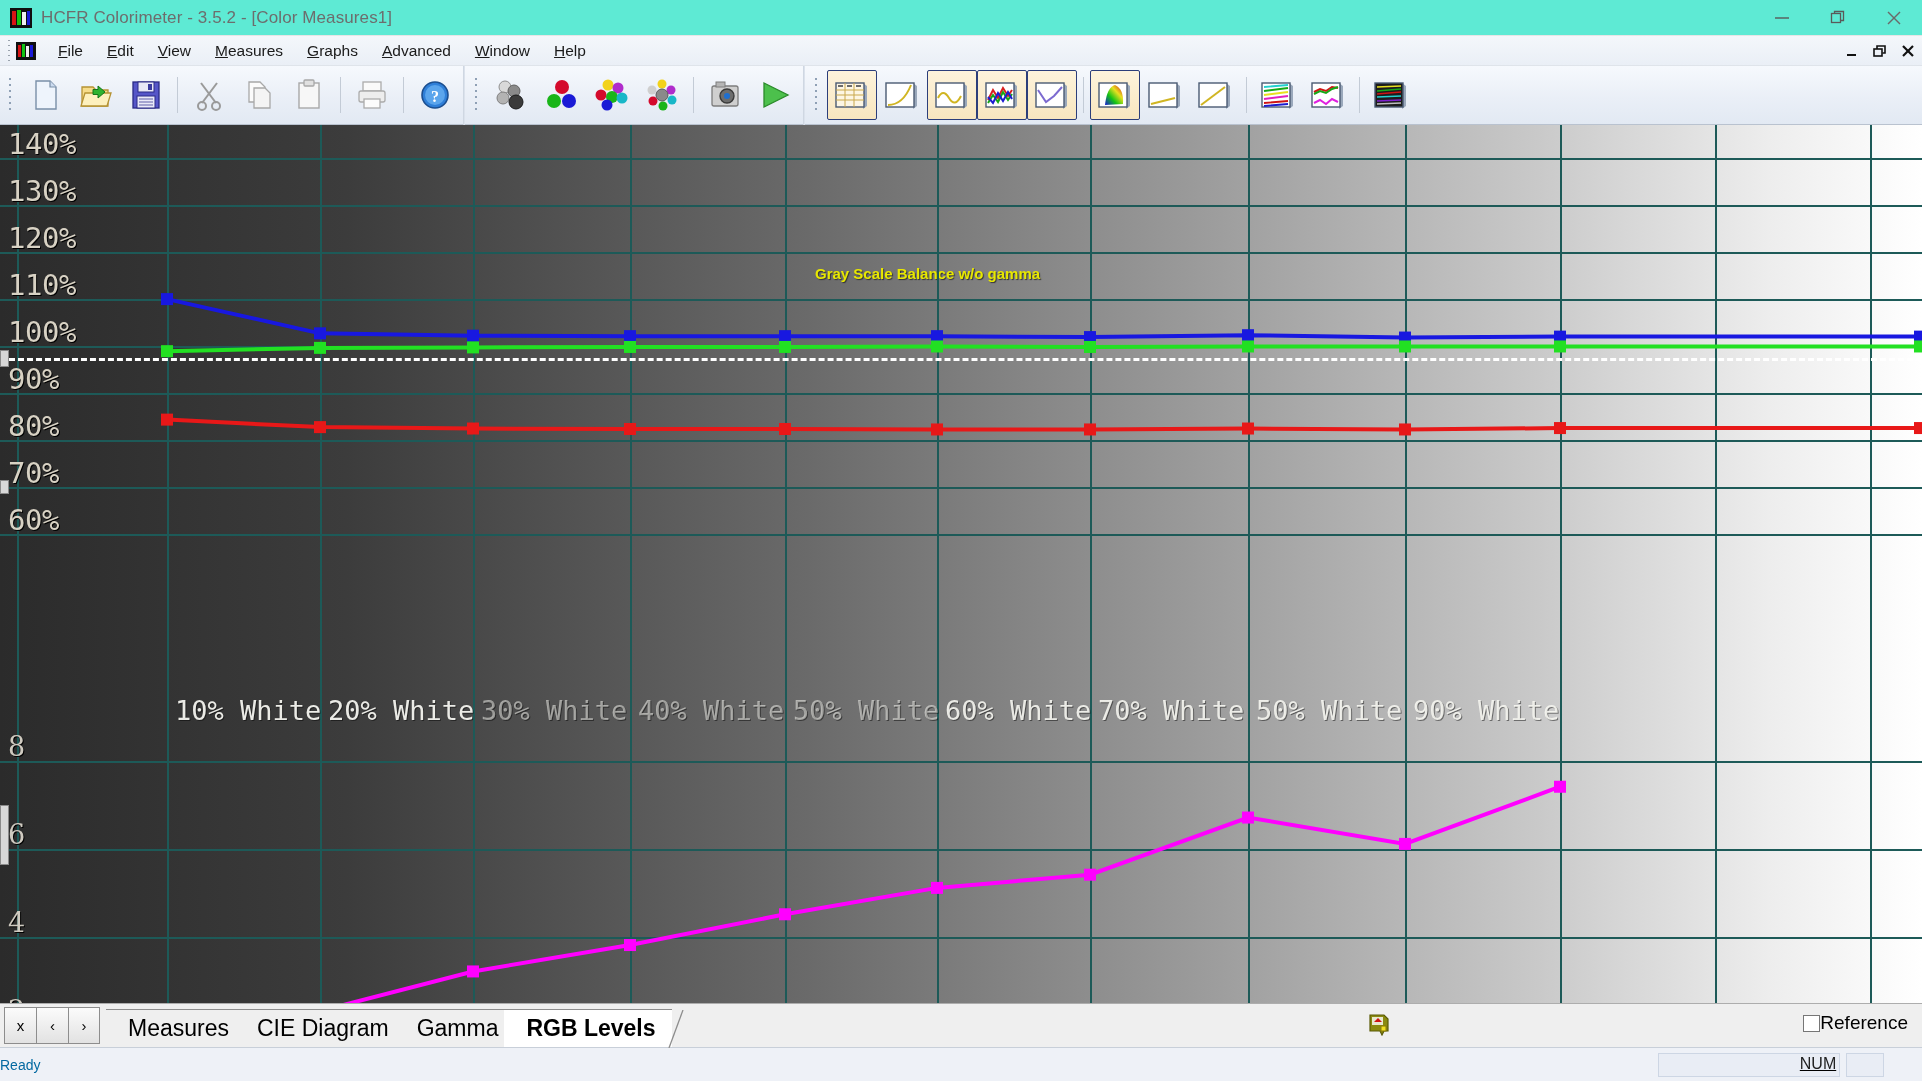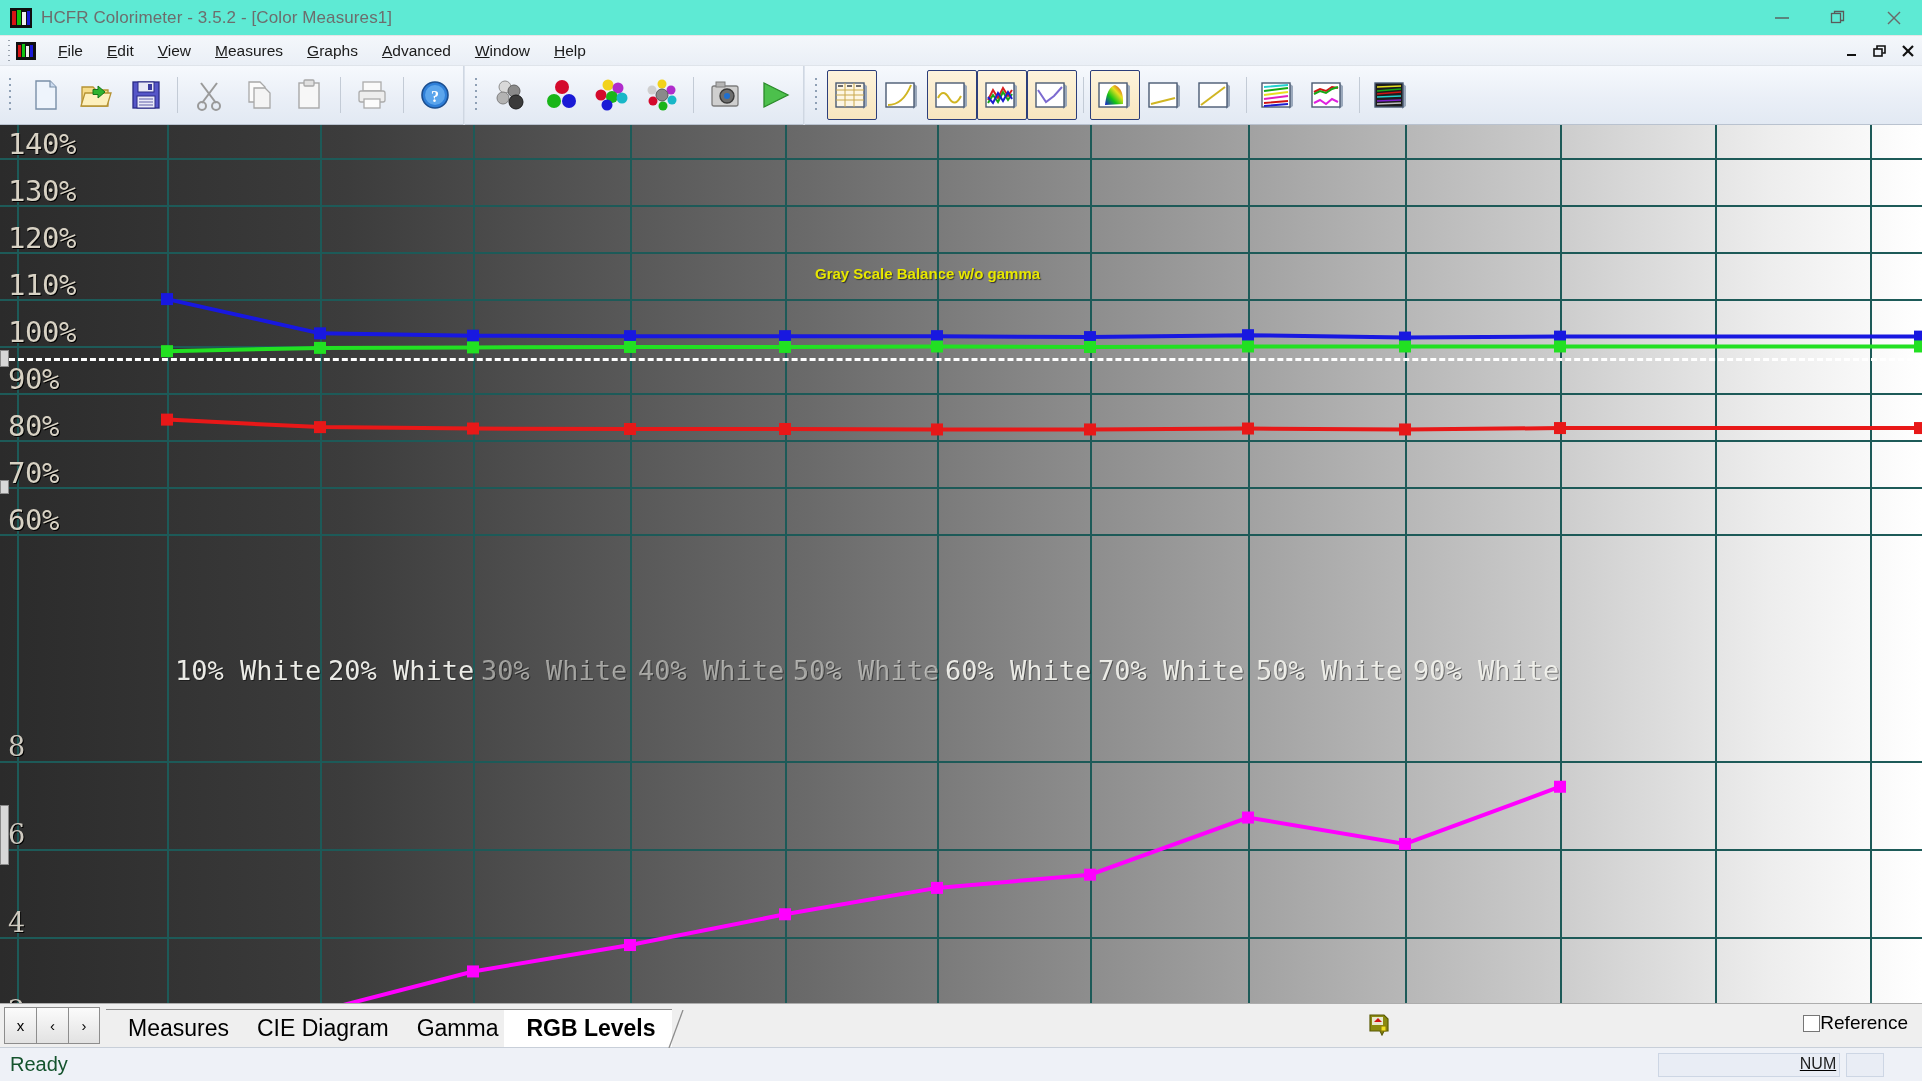--- a/index.html
+++ b/index.html
@@ -60,21 +60,21 @@
     flex: 1 1 auto; position: relative; overflow: hidden;
     background: linear-gradient(to right, #2b2b2b 0%, #3c3c3c 18%, #6a6a6a 42%, #9a9a9a 62%, #c9c9c9 80%, #ededed 92%, #ffffff 100%);
   }
   .vline { position: absolute; top: 0; bottom: 0; width: 2px; background: #1d5a58; }
   .hline { position: absolute; left: 0; right: 0; height: 2px; background: #1d5a58; }
   .dashline { position: absolute; left: 0; right: 0; height: 0; border-top: 3px dashed #ffffff; }
   .ylabel { position: absolute; left: 8px; font-family: "DejaVu Sans Mono", monospace; font-size: 29px;
             color: #d8d2c4; text-shadow: 1px 1px 0 #000; letter-spacing: -0.5px;}
   .ylabel2 { position: absolute; left: 8px; font-family: "DejaVu Serif", serif; font-size: 27px;
              color: #cfcac0; text-shadow: 1px 1px 0 #000;}
-  .xlabel { position: absolute; font-family: "DejaVu Sans Mono", monospace; font-size: 27px; white-space: nowrap; }
+  .xlabel { position: absolute; font-family: "DejaVu Sans Mono", monospace; font-size: 27px; white-space: nowrap; margin-top: 40px; }
   .gtitle { position: absolute; font-size: 15px; font-weight: bold; color: #e8e800; text-shadow: 1px 1px 1px #333; }
   svg.series { position: absolute; left: 0; top: 0; overflow: visible; }
 
   
   .nub { position: absolute; left: 0; width: 9px; background: #d8d8d8; border: 1px solid #8a8a8a; }
 
   
   .tabbar {
     height: 44px; flex: 0 0 44px; background: #efefef; position: relative;
     border-top: 1px solid #adadad; display: flex; align-items: stretch;
@@ -97,21 +97,21 @@
   .refbox { position: absolute; right: 14px; top: 8px; display: flex; align-items: center; }
   .refbox .cb { width: 17px; height: 17px; border: 1px solid #767676; background: #fff; }
   .refbox span { font-size: 19px; color: #000; }
   .bugicon { position: absolute; right: 530px; top: 6px; width: 26px; height: 26px; }
 
   
   .statusbar {
     height: 34px; flex: 0 0 34px; background: #eef1f7; border-top: 1px solid #c8cfd9;
     display: flex; align-items: center; position: relative;
   }
-  .status-text { font-size: 20px; color: #14532d; margin-left: 10px; }
+  .status-text { font-size: 14px; color: #0369a1; }
   .status-pane { position: absolute; height: 24px; border: 1px solid #cdd6e4; background: #e9edf5; top: 5px; }
   .status-pane span { font-size: 16px; color: #222; display:block; text-align:center; line-height: 22px;}
 </style>
 </head>
 <body>
 
 <div id="app">
 
   <div class="titlebar">
     <svg class="title-icon" viewBox="0 0 22 20">

